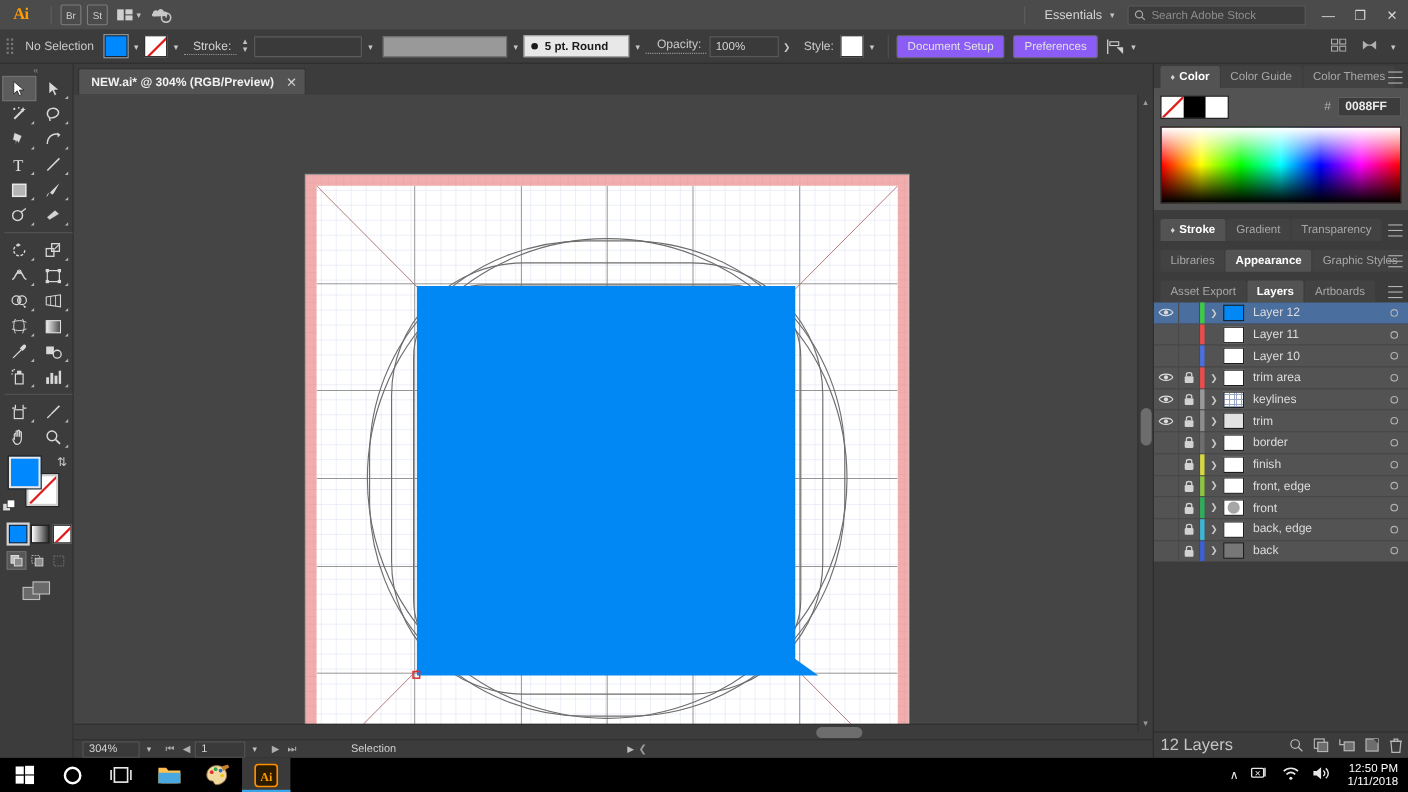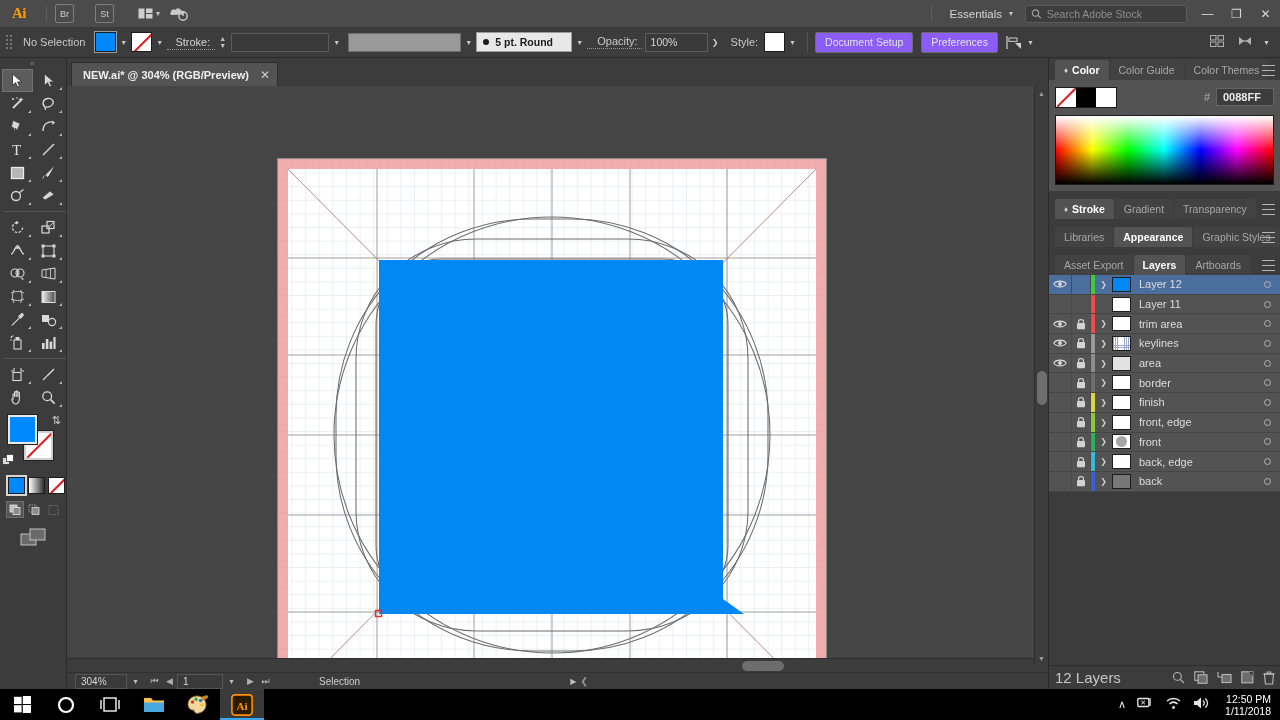--- a/index.html
+++ b/index.html
@@ -27,21 +27,21 @@
     letter-spacing: -0.5px;
   }
   .menu-item {
     padding: 0 9px; height: 27px; line-height: 27px; font-size: 11.5px;
     color: #d4d4d4; cursor: default; white-space: nowrap;
   }
   .mb-sep { width: 1px; height: 16px; background: #5e5e5e; margin: 0 8px; }
   .mb-sq {
     width: 19px; height: 19px; border: 1px solid #7d7d7d; border-radius: 2px;
     display: flex; align-items: center; justify-content: center;
-    font-size: 9px; color: #cfcfcf; margin-right: 21px;
+    font-size: 9px; color: #cfcfcf; margin-right: 5px;
   }
   .mb-arrange {
     width: 20px; height: 19px; display: flex; align-items: center;
     justify-content: center; margin-right: 1px;
   }
   .chev { font-size: 8px; color: #c5c5c5; }
   .mb-cc {
     width: 26px; height: 20px; display: flex; align-items: center;
     justify-content: center; margin-left: 6px; color: #c8c8c8;
   }
@@ -971,20 +971,31 @@
           <div class="lr-lock"></div>
           <div class="lr-color" style="background: rgb(240, 74, 74);"></div>
           <div class="lr-twist"></div>
           <div class="lr-thumb"></div>
           <div class="lr-name">Layer 11</div>
           <div class="lr-target">
             <i></i>
           </div>
         </div>
         <div class="layer-row">
+          <div class="lr-eye"></div>
+          <div class="lr-lock"></div>
+          <div class="lr-color" style="background: rgb(74, 111, 224);"></div>
+          <div class="lr-twist"></div>
+          <div class="lr-thumb"></div>
+          <div class="lr-name">Layer 10</div>
+          <div class="lr-target">
+            <i></i>
+          </div>
+        </div>
+        <div class="layer-row">
           <div class="lr-eye">
             <svg width="14" height="10" viewBox="0 0 14 10">
               <path d="M0.8 5 C3 1.2 11 1.2 13.2 5 C11 8.8 3 8.8 0.8 5 Z" fill="none" stroke="#dcdcdc" stroke-width="1.1"></path>
               <circle cx="7" cy="5" r="1.9" fill="#dcdcdc"></circle>
             </svg>
           </div>
           <div class="lr-lock">
             <svg width="10" height="12" viewBox="0 0 10 12">
               <rect x="1" y="5" width="8" height="6.2" rx="1" fill="#d2d2d2"></rect>
               <path d="M2.6 5 L2.6 3.2 C2.6 1.2 7.4 1.2 7.4 3.2 L7.4 5" fill="none" stroke="#d2d2d2" stroke-width="1.2"></path>
@@ -1028,21 +1039,21 @@
           </div>
           <div class="lr-lock">
             <svg width="10" height="12" viewBox="0 0 10 12">
               <rect x="1" y="5" width="8" height="6.2" rx="1" fill="#d2d2d2"></rect>
               <path d="M2.6 5 L2.6 3.2 C2.6 1.2 7.4 1.2 7.4 3.2 L7.4 5" fill="none" stroke="#d2d2d2" stroke-width="1.2"></path>
             </svg>
           </div>
           <div class="lr-color" style="background: rgb(141, 141, 141);"></div>
           <div class="lr-twist">❯</div>
           <div class="lr-thumb" style="background: rgb(226, 226, 226);"></div>
-          <div class="lr-name">area</div>
+          <div class="lr-name">trim</div>
           <div class="lr-target">
             <i></i>
           </div>
         </div>
         <div class="layer-row">
           <div class="lr-eye"></div>
           <div class="lr-lock">
             <svg width="10" height="12" viewBox="0 0 10 12">
               <rect x="1" y="5" width="8" height="6.2" rx="1" fill="#d2d2d2"></rect>
               <path d="M2.6 5 L2.6 3.2 C2.6 1.2 7.4 1.2 7.4 3.2 L7.4 5" fill="none" stroke="#d2d2d2" stroke-width="1.2"></path>

